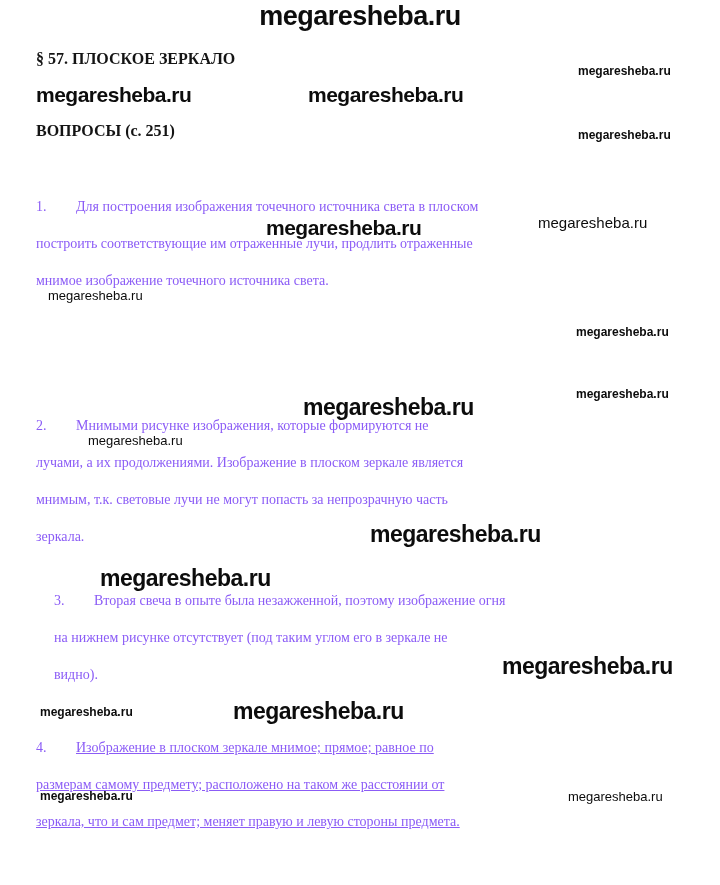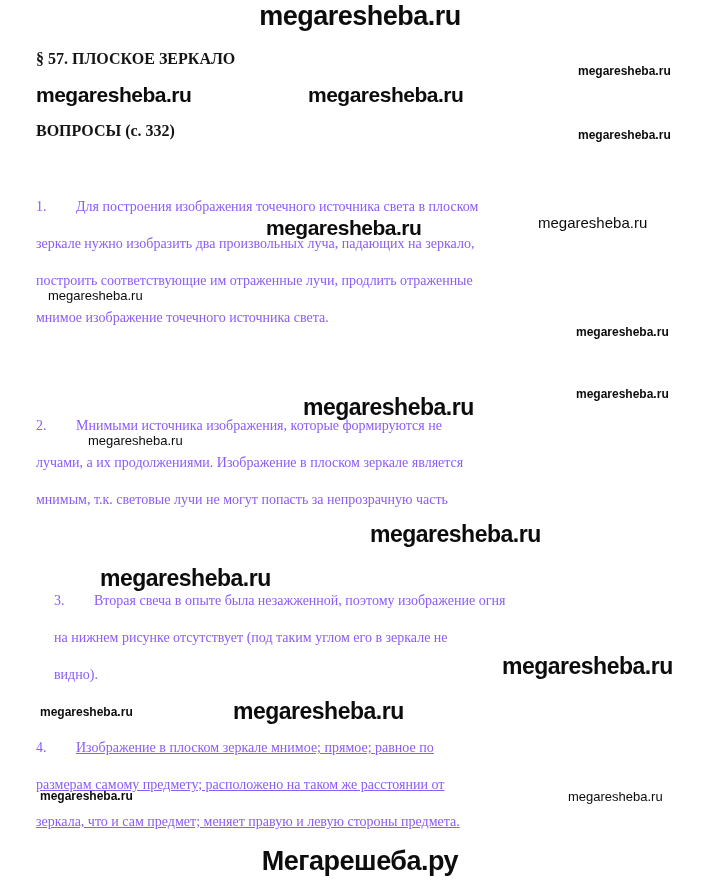--- a/index.html
+++ b/index.html
@@ -88,41 +88,41 @@
 <div class="page">
 
   <div class="brand-header">megaresheba.ru</div>
 
   <div class="heading heading-section">§ 57. ПЛОСКОЕ ЗЕРКАЛО</div>
   <div class="wm wm-bold-sm" style="left:578px; top:65px;">megaresheba.ru</div>
 
   <div class="wm wm-bold-lg" style="left:36px; top:84px;">megaresheba.ru</div>
   <div class="wm wm-bold-lg" style="left:308px; top:84px;">megaresheba.ru</div>
 
-  <div class="heading heading-questions">ВОПРОСЫ (с. 332)</div>
+  <div class="heading heading-questions">ВОПРОСЫ (с. 251)</div>
   <div class="wm wm-bold-sm" style="left:578px; top:129px;">megaresheba.ru</div>
 
   <div class="ans ans-1">
     <div class="line"><span class="num">1.</span><span>Для построения изображения точечного источника света в плоском</span></div>
-    <div class="line">зеркале нужно изобразить два произвольных луча, падающих на зеркало,</div>
     <div class="line">построить соответствующие им отраженные лучи, продлить отраженные</div>
     <div class="line">мнимое изображение точечного источника света.</div>
   </div>
   <div class="wm wm-bold-lg" style="left:266px; top:217px;">megaresheba.ru</div>
   <div class="wm wm-reg-md" style="left:538px; top:215px;">megaresheba.ru</div>
   <div class="wm wm-reg-sm" style="left:48px; top:289px;">megaresheba.ru</div>
   <div class="wm wm-bold-sm" style="left:576px; top:326px;">megaresheba.ru</div>
 
   <div class="wm wm-bold-sm" style="left:576px; top:388px;">megaresheba.ru</div>
   <div class="wm wm-bold-xl" style="left:303px; top:396px;">megaresheba.ru</div>
 
   <div class="ans ans-2">
-    <div class="line"><span class="num">2.</span><span>Мнимыми источника изображения, которые формируются не</span></div>
+    <div class="line"><span class="num">2.</span><span>Мнимыми рисунке изображения, которые формируются не</span></div>
     <div class="line">лучами, а их продолжениями. Изображение в плоском зеркале является</div>
     <div class="line">мнимым, т.к. световые лучи не могут попасть за непрозрачную часть</div>
+    <div class="line">зеркала.</div>
   </div>
   <div class="wm wm-reg-sm" style="left:88px; top:434px;">megaresheba.ru</div>
   <div class="wm wm-bold-xl" style="left:370px; top:523px;">megaresheba.ru</div>
 
   <div class="wm wm-bold-xl" style="left:100px; top:567px;">megaresheba.ru</div>
 
   <div class="ans ans-3">
     <div class="line"><span class="num">3.</span><span>Вторая свеча в опыте была незажженной, поэтому изображение огня</span></div>
     <div class="line">на нижнем рисунке отсутствует (под таким углом его в зеркале не</div>
     <div class="line">видно).</div>
@@ -133,15 +133,14 @@
   <div class="wm wm-bold-xl" style="left:233px; top:700px;">megaresheba.ru</div>
 
   <div class="ans ans-4">
     <div class="line"><span class="num">4.</span><span>Изображение в плоском зеркале мнимое; прямое; равное по</span></div>
     <div class="line">размерам самому предмету; расположено на таком же расстоянии от</div>
     <div class="line">зеркала, что и сам предмет; меняет правую и левую стороны предмета.</div>
   </div>
   <div class="wm wm-bold-sm" style="left:40px; top:790px;">megaresheba.ru</div>
   <div class="wm wm-reg-sm" style="left:568px; top:790px;">megaresheba.ru</div>
 
-  <div class="brand-footer">Мегарешеба.ру</div>
 
 </div>
 
 </body></html>

